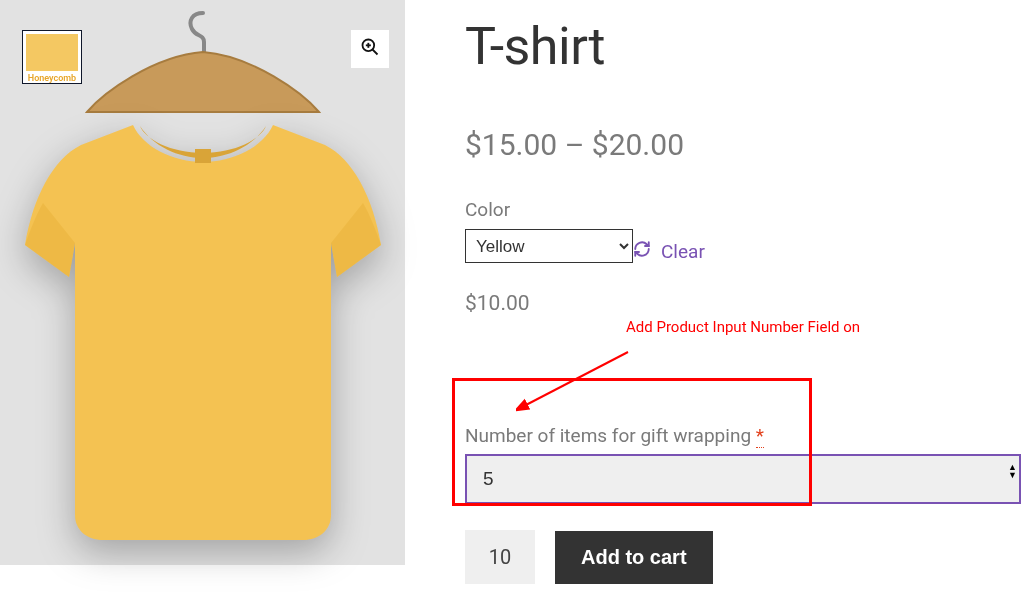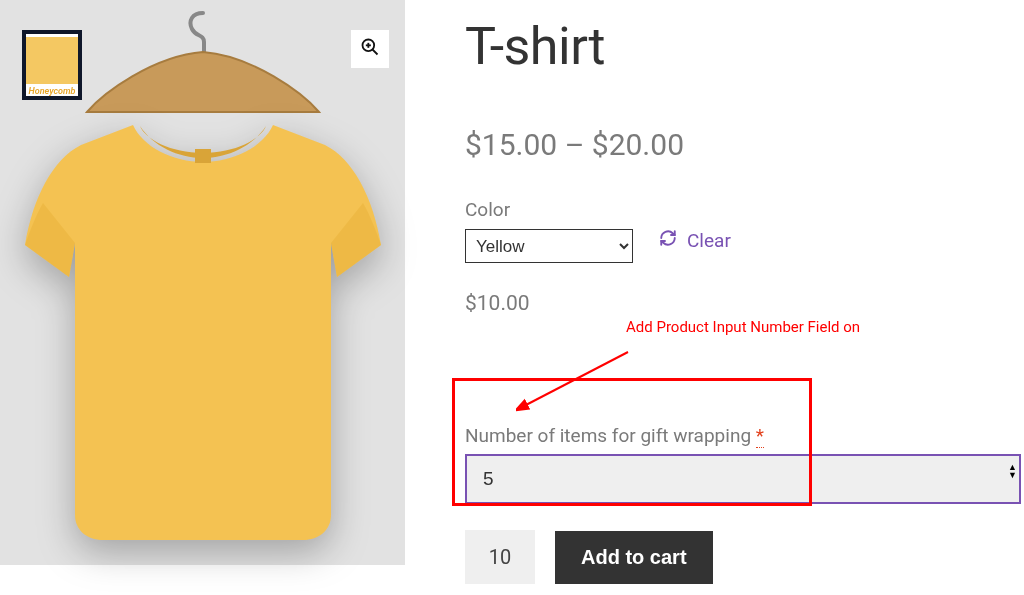--- a/index.html
+++ b/index.html
@@ -17,25 +17,25 @@
     .gallery {
       width: 405px;
       height: 565px;
       background: #e2e2e2;
       position: relative;
       flex: 0 0 405px;
     }
     .swatch {
       position: absolute;
       top: 30px; left: 22px;
-      width: 60px; height: 70px;
-      background: #fff;
-      border: 4px solid #0f172a;
+      width: 60px; height: 54px;
+      background: #fff;
+      border: 1px solid #0f172a;
       display: flex; flex-direction: column;
-      align-items: center; justify-content: flex-start; font-style: italic;
+      align-items: center; justify-content: flex-start;
     }
     .swatch-color {
       width: 52px; height: 48px;
       margin-top: 3px;
       background: #f4c862;
     }
     .swatch-label {
       font-size: 9px;
       color: #e7a62b;
       margin-top: 2px;
@@ -73,21 +73,21 @@
       letter-spacing: -0.5px;
     }
     .price-range {
       font-size: 30px; color: #7a7a7a;
       margin-top: 50px;
     }
 
     .var-row { margin-top: 36px; }
     .var-label { font-size: 19px; color: #7a7a7a; display: block; margin-bottom: 8px; }
     .var-select-wrap {
-      display: flex; align-items: flex-start; gap: 26px;
+      display: flex; align-items: flex-end; 
     }
     .var-select {
       width: 168px; height: 34px;
       border: 1px solid #333;
       font-size: 17px; color: #333;
       padding: 0 6px;
       background: #fff;
     }
     .clear-link {
       color: #7952b3;

